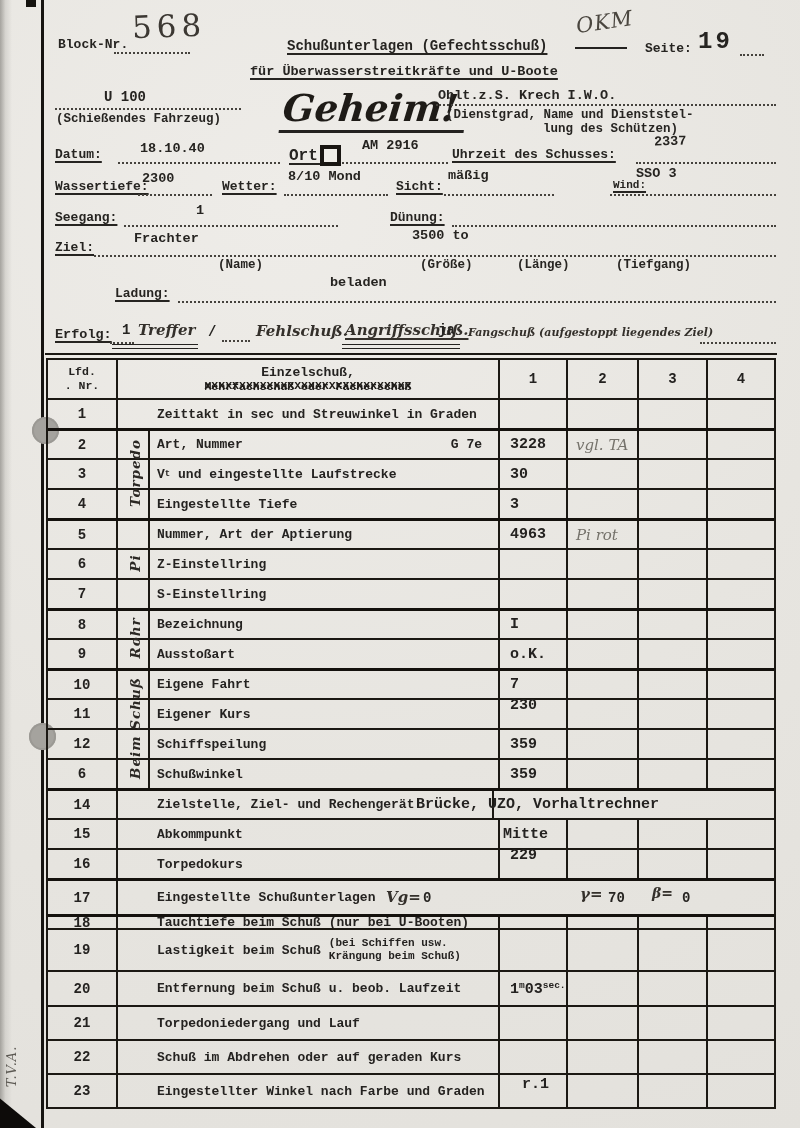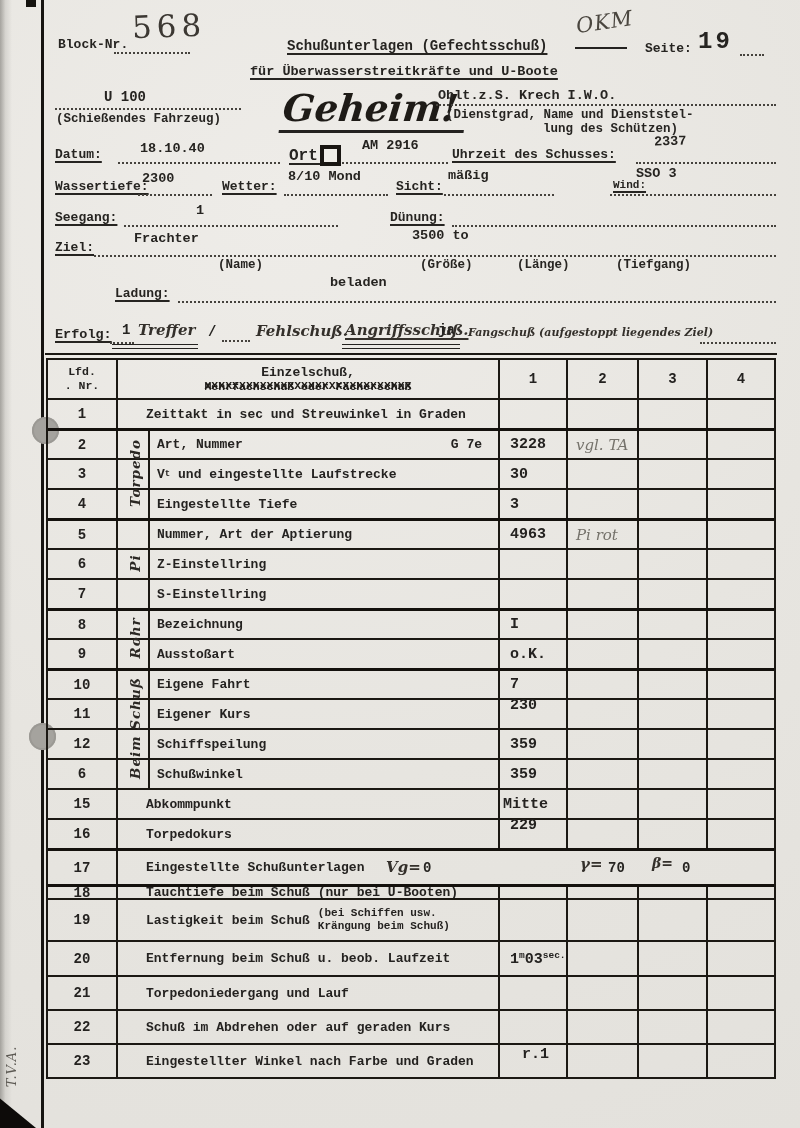--- a/index.html
+++ b/index.html
@@ -24,21 +24,21 @@
   
   .table{position:absolute;left:46px;top:358px;width:730px;box-sizing:border-box;border:2.5px solid #1b1813;}
   .table:before{content:"";position:absolute;left:-3px;right:-3px;top:-7px;border-top:2.5px solid #1b1813;}
   .trow{display:flex;border-top:2px solid #1b1813;position:relative;box-sizing:border-box;}
   .trow.first{border-top:none;}
   .trow.sep{border-top:3px solid #14110d;}
   .c{box-sizing:border-box;border-right:2px solid #1b1813;display:flex;align-items:center;}
   .nr{width:70px;justify-content:center;font-size:14px;font-weight:700;}
   .grp{width:32px;}
   .desc{flex:1;padding-left:7px;font-size:13px;font-weight:700;}
-  .desc.ind{padding-left:28px;font-family:Liberation Mono, monospace;}
+  .desc.ind{padding-left:39px;font-family:Liberation Mono, monospace;}
   .v1{width:68px;}.v2{width:71px;}.v3{width:69px;}
   .v4{width:66px;border-right:none;}
   .vtext{font-size:15px;font-weight:700;padding-left:10px;white-space:nowrap;}
   .low{align-items:flex-end;padding-bottom:14px;}
   .vspan{width:280px;border-right:none;position:relative;}
   .lblright{margin-left:auto;padding-right:16px;}
   .paren{font-size:11px;line-height:1.2;margin-left:8px;font-weight:700;}
   sub.tt{font-size:9px;vertical-align:-3px;}
   sup.tt{font-size:9.5px;vertical-align:5px;}
   
@@ -342,20 +342,29 @@
       <div class="c grp"></div>
       <div class="c desc">
           <span>Schußwinkel</span>
         </div>
       <div class="c v1 vtext">359</div>
       <div class="c v2"></div>
       <div class="c v3"></div>
       <div class="c v4"></div>
     </div>
 
+    <div class="trow sep" style="height:30px;">
+      <div class="c nr">14</div>
+      <div class="c desc ind">
+          <span>Zielstelle, Ziel- und Rechengerät</span>
+        </div>
+      <div class="c vspan">
+        <span class="vtext" style="position:absolute;left:-88px;top:5px;font-size:15px;">Brücke, UZO, Vorhaltrechner</span>
+      </div>
+    </div>
 
     <div class="trow" style="height:30px;">
       <div class="c nr">15</div>
       <div class="c desc ind">
           <span>Abkommpunkt</span>
         </div>
       <div class="c v1 vtext" style="padding-left:3px;">Mitte</div>
       <div class="c v2"></div>
       <div class="c v3"></div>
       <div class="c v4"></div>

